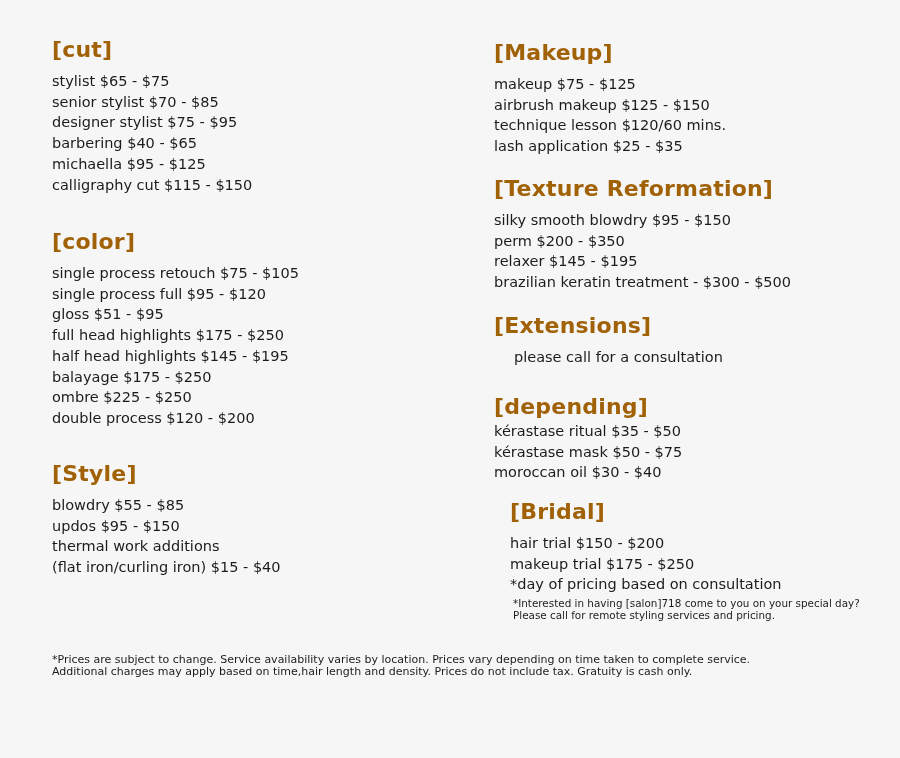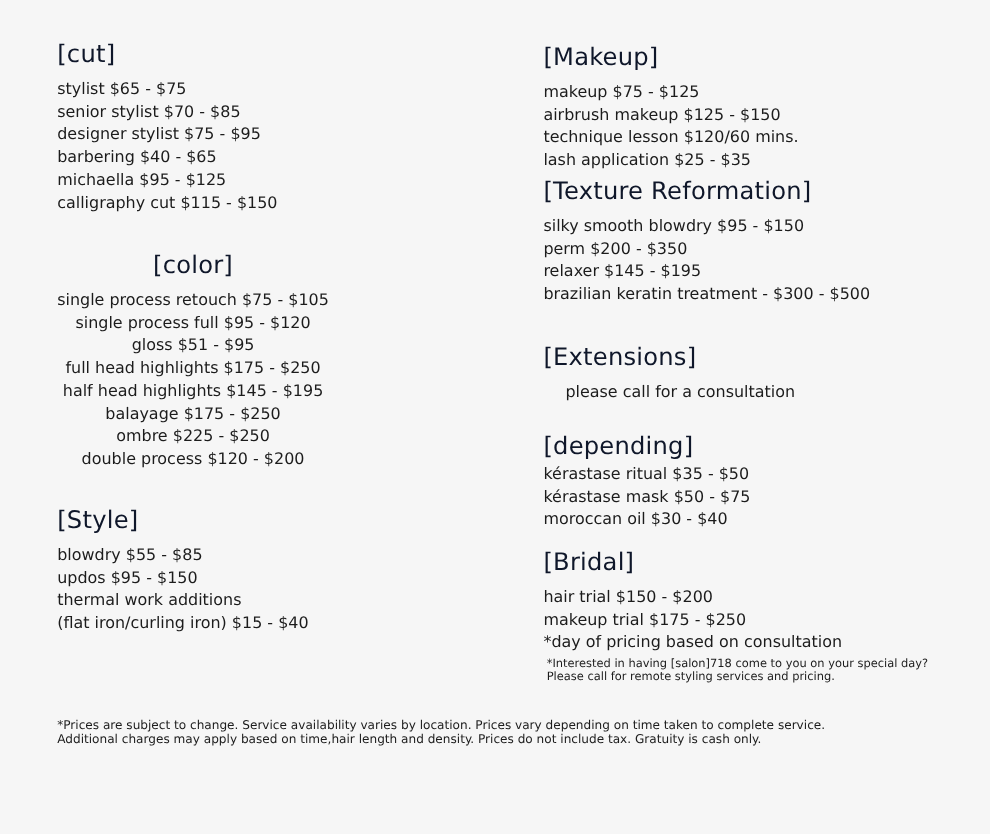--- a/index.html
+++ b/index.html
@@ -1,39 +1,39 @@
 <!DOCTYPE html>
 <html><head>
 <meta charset="utf-8">
 <style>
   html, body { margin:0; padding:0; }
   body { width:900px; height:758px; background:#f6f6f6; color:#1c1c1c;
          font-family:"DejaVu Sans","Liberation Sans",sans-serif; position:relative; overflow:hidden; }
   .sec { position:absolute; }
-  h2 { margin:0; font-size:22px; font-weight:normal; color:#0f172a; letter-spacing:0.2px; line-height:28px; }
+  h2 { margin:0; font-size:22px; font-weight:bold; color:#a16207; letter-spacing:0.2px; line-height:28px; }
   .items div { font-size:14.5px; line-height:20.7px; white-space:nowrap; }
   .small { font-size:10.4px; line-height:11.5px; white-space:nowrap; }
   .foot { position:absolute; left:52px; top:654px; font-size:11px; line-height:11.5px; white-space:nowrap; }
 </style>
 </head>
 <body>
 
 <div class="sec" style="left:52px;top:36px;">
   <h2>[cut]</h2>
   <div class="items" style="margin-top:7px;">
     <div>stylist $65 - $75</div>
     <div>senior stylist $70 - $85</div>
     <div>designer stylist $75 - $95</div>
     <div>barbering $40 - $65</div>
     <div>michaella $95 - $125</div>
     <div>calligraphy cut $115 - $150</div>
   </div>
 </div>
 
-<div class="sec" style="left:52px;top:228px;text-align:center;">
+<div class="sec" style="left:52px;top:228px;">
   <h2>[color]</h2>
   <div class="items" style="margin-top:7px;">
     <div>single process retouch $75 - $105</div>
     <div>single process full $95 - $120</div>
     <div>gloss $51 - $95</div>
     <div>full head highlights $175 - $250</div>
     <div>half head highlights $145 - $195</div>
     <div>balayage $175 - $250</div>
     <div>ombre $225 - $250</div>
     <div>double process $120 - $200</div>
@@ -53,21 +53,21 @@
 <div class="sec" style="left:494px;top:39px;">
   <h2>[Makeup]</h2>
   <div class="items" style="margin-top:7px;">
     <div>makeup $75 - $125</div>
     <div>airbrush makeup $125 - $150</div>
     <div>technique lesson $120/60 mins.</div>
     <div>lash application $25 - $35</div>
   </div>
 </div>
 
-<div class="sec" style="left:494px;top:161px;">
+<div class="sec" style="left:494px;top:175px;">
   <h2>[Texture Reformation]</h2>
   <div class="items" style="margin-top:7px;">
     <div>silky smooth blowdry $95 - $150</div>
     <div>perm $200 - $350</div>
     <div>relaxer $145 - $195</div>
     <div>brazilian keratin treatment - $300 - $500</div>
   </div>
 </div>
 
 <div class="sec" style="left:494px;top:312px;">
@@ -79,21 +79,21 @@
 
 <div class="sec" style="left:494px;top:393px;">
   <h2>[depending]</h2>
   <div class="items" style="margin-top:0px;">
     <div>kérastase ritual $35 - $50</div>
     <div>kérastase mask $50 - $75</div>
     <div>moroccan oil $30 - $40</div>
   </div>
 </div>
 
-<div class="sec" style="left:494px;top:498px;">
+<div class="sec" style="left:510px;top:498px;">
   <h2>[Bridal]</h2>
   <div class="items" style="margin-top:7px;">
     <div>hair trial $150 - $200</div>
     <div>makeup trial $175 - $250</div>
     <div>*day of pricing based on consultation</div>
   </div>
   <div style="margin-top:3px;margin-left:3px;">
     <div class="small">*Interested in having [salon]718 come to you on your special day?</div>
     <div class="small">Please call for remote styling services and pricing.</div>
   </div>

